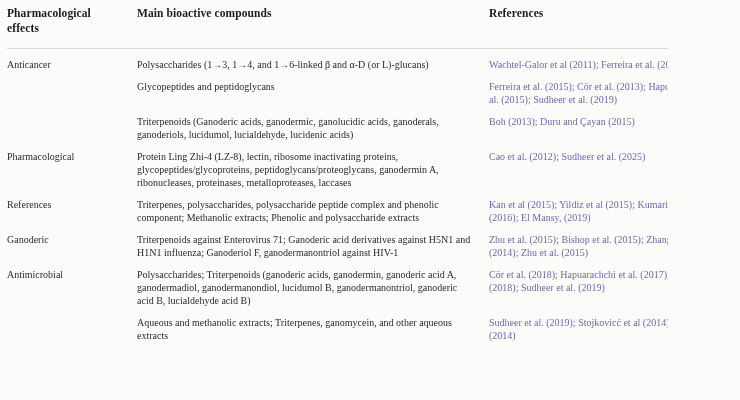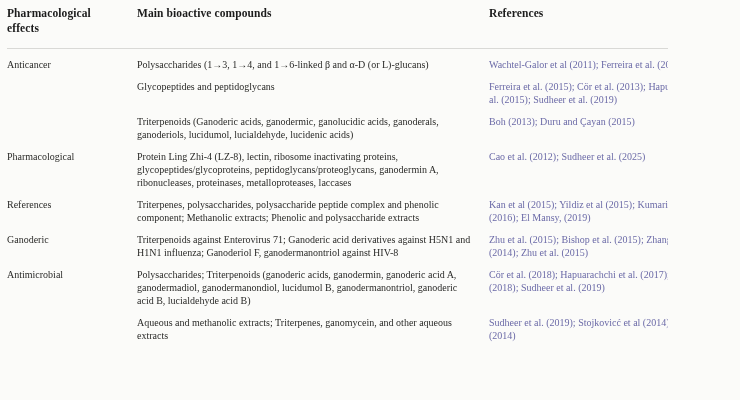--- a/index.html
+++ b/index.html
@@ -88,21 +88,21 @@
           <td class="col-compounds">Protein Ling Zhi-4 (LZ-8), lectin, ribosome inactivating proteins, glycopeptides/glycoproteins, peptidoglycans/proteoglycans, ganodermin A, ribonucleases, proteinases, metalloproteases, laccases</td>
           <td class="col-refs"><span class="ref-text">Cao et al. (2012); Sudheer et al. (2025)</span></td>
         </tr>
         <tr>
           <td class="col-effect">References</td>
           <td class="col-compounds">Triterpenes, polysaccharides, polysaccharide peptide complex and phenolic component; Methanolic extracts; Phenolic and polysaccharide extracts</td>
           <td class="col-refs"><span class="ref-text">Kan et al (2015); Yildiz et al (2015); Kumari et al. (2016); El Mansy, (2019)</span></td>
         </tr>
         <tr>
           <td class="col-effect">Ganoderic</td>
-          <td class="col-compounds">Triterpenoids against Enterovirus 71; Ganoderic acid derivatives against H5N1 and H1N1 influenza; Ganoderiol F, ganodermanontriol against HIV-8</td>
+          <td class="col-compounds">Triterpenoids against Enterovirus 71; Ganoderic acid derivatives against H5N1 and H1N1 influenza; Ganoderiol F, ganodermanontriol against HIV-1</td>
           <td class="col-refs"><span class="ref-text">Zhu et al. (2015); Bishop et al. (2015); Zhang et al. (2014); Zhu et al. (2015)</span></td>
         </tr>
         <tr>
           <td class="col-effect">Antimicrobial</td>
           <td class="col-compounds">Polysaccharides; Triterpenoids (ganoderic acids, ganodermin, ganoderic acid A, ganodermadiol, ganodermanondiol, lucidumol B, ganodermanontriol, ganoderic acid B, lucialdehyde acid B)</td>
           <td class="col-refs"><span class="ref-text">Cör et al. (2018); Hapuarachchi et al. (2017); Cör et al. (2018); Sudheer et al. (2019)</span></td>
         </tr>
         <tr>
           <td class="col-effect"></td>
           <td class="col-compounds">Aqueous and methanolic extracts; Triterpenes, ganomycein, and other aqueous extracts</td>

